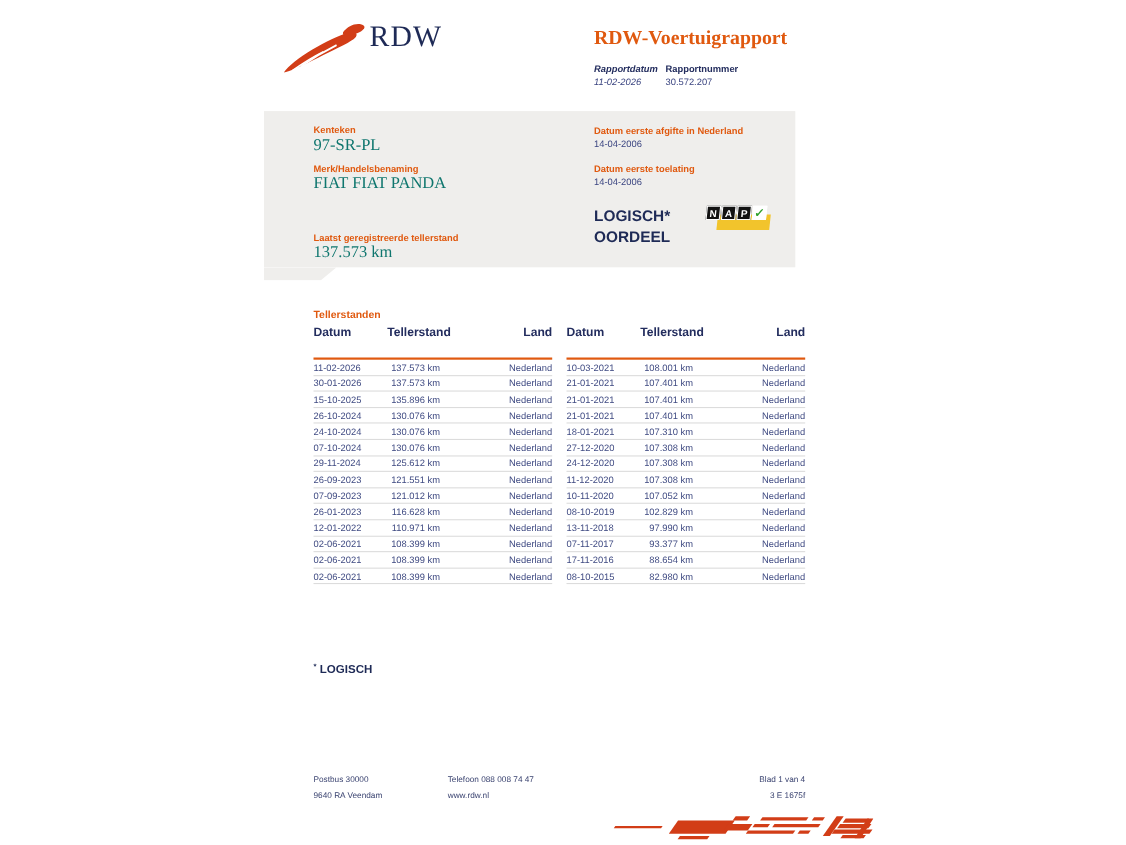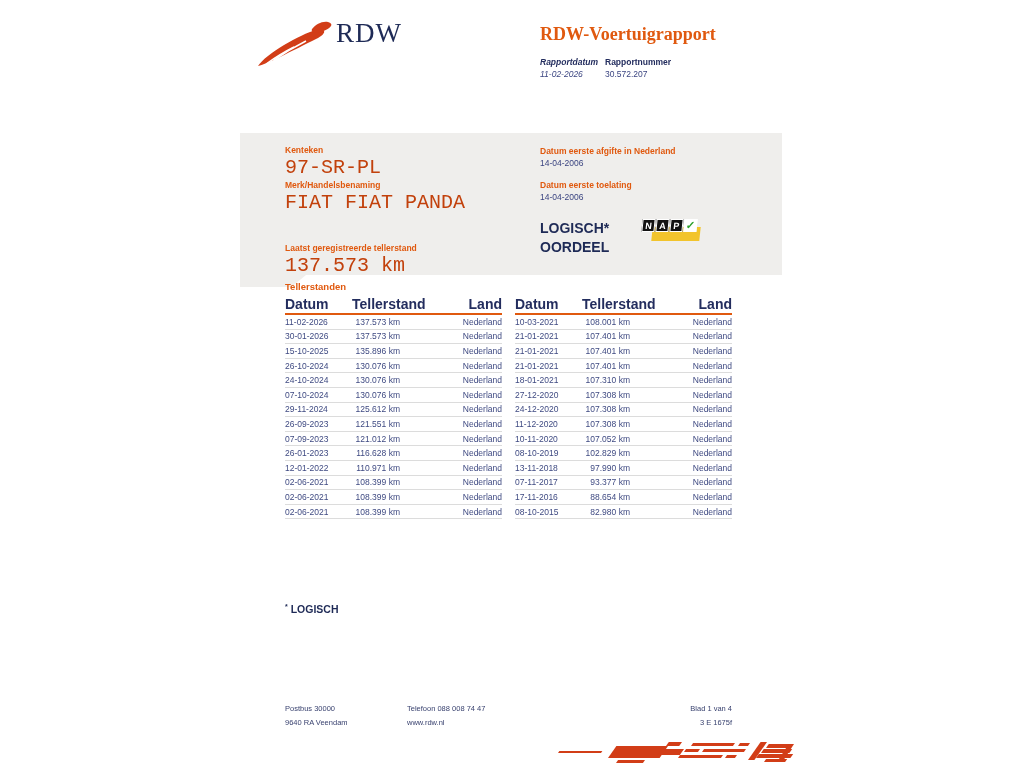--- a/index.html
+++ b/index.html
@@ -10,25 +10,25 @@
   #logo-text { left:336px; top:18px; font-family:"Liberation Serif", serif;
                font-size:27px; color:#1e2a56; letter-spacing:1px; }
   #report-title { left:540px; top:24px; font-family:"Liberation Serif", serif;
                   font-weight:bold; font-size:18px; color:#e0590f; }
   .meta-label { top:57px; font-size:8.5px; font-weight:bold; color:#232d5e; }
   .meta-value { top:69px; font-size:8.5px; color:#3a4480; }
   #rep-date-label, #rep-date { left:540px;font-style:italic; }
   #rep-num-label, #rep-num { left:605px; }
 
   
-  #vehicle-panel { left:240px; top:101px; width:542px; height:142px; background:#efeeec;margin-top:32px; }
+  #vehicle-panel { left:240px; top:101px; width:483px; height:142px; background:#efeeec; }
   #vehicle-panel::after { content:""; position:absolute; left:0; top:142px; width:66px; height:12px;
       background:#efeeec; clip-path:polygon(0 0, 100% 0, 78% 100%, 0 100%); }
   .fld-label { font-size:8.5px; font-weight:bold; color:#e0590f; }
-  .fld-value-lg { font-family:Liberation Mono, monospace; font-size:20px; color:#c2410c; }
+  .fld-value-lg { font-family:Liberation Serif, serif; font-size:15px; color:#0f766e; }
   .fld-value-sm { font-size:8.5px; color:#3a4480; }
   #kenteken-label { left:45px; top:12px; }   #kenteken-value { left:45px; top:23px; }
   #merk-label     { left:45px; top:47px; }   #merk-value     { left:45px; top:58px; }
   #teller-label   { left:45px; top:110px; }  #teller-value   { left:45px; top:121px; }
   #afgifte-label  { left:300px; top:13px; }  #afgifte-value  { left:300px; top:25px; }
   #toelating-label{ left:300px; top:47px; }  #toelating-value{ left:300px; top:59px; }
   #oordeel { left:300px; top:86px; font-size:14px; font-weight:bold; color:#1e2a56; line-height:18.5px; }
 
   
   #nap-badge { left:402px; top:82px; width:62px; height:30px; }
@@ -37,22 +37,22 @@
   .nap-box { width:13px; height:13px; background:#121212; color:#fff; font-weight:bold; font-size:9px;
              display:flex; align-items:center; justify-content:center; transform:skewX(-6deg);
              border:1px solid #fff; }
   .nap-check { background:#ffffff; color:#2ea12c; font-size:11px; }
 
   
   #teller-section { left:285px; top:281px; width:447px; }
   #teller-heading { font-size:9.5px; font-weight:bold; color:#e0590f; }
   #tables-row { display:flex; gap:13px; margin-top:4px; }
   .mtable { width:217px; }
-  .thead { display:flex; align-items:center; padding-bottom:1px; border-bottom:2px solid #e0590f;
-           font-size:14px; font-weight:bold; color:#232d5e; }
+  .thead { display:flex; align-items:center; padding-bottom:17px; border-bottom:2px solid #e0590f;
+           font-size:11px; font-weight:bold; color:#232d5e; }
   .t-row { display:flex; align-items:center; height:14.6px; border-bottom:1px solid #dcdcdc;
            font-size:8.5px; color:#3f4a82; }
   .c-datum  { width:67px; text-align:left; }
   .c-teller { width:48px; text-align:right; }
   .thead .c-teller { text-align:left; }
   .c-land   { flex:1; text-align:right; }
 
   
   #footnote { left:285px; top:603px; width:455px; }
   #footnote-heading { font-size:10.5px; font-weight:bold; color:#1e2a56; }

